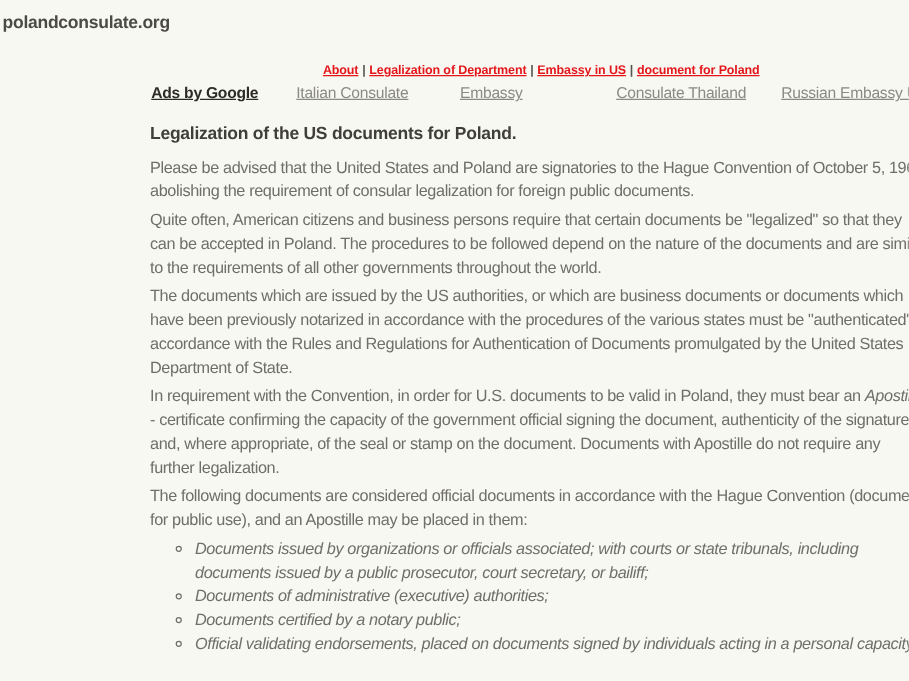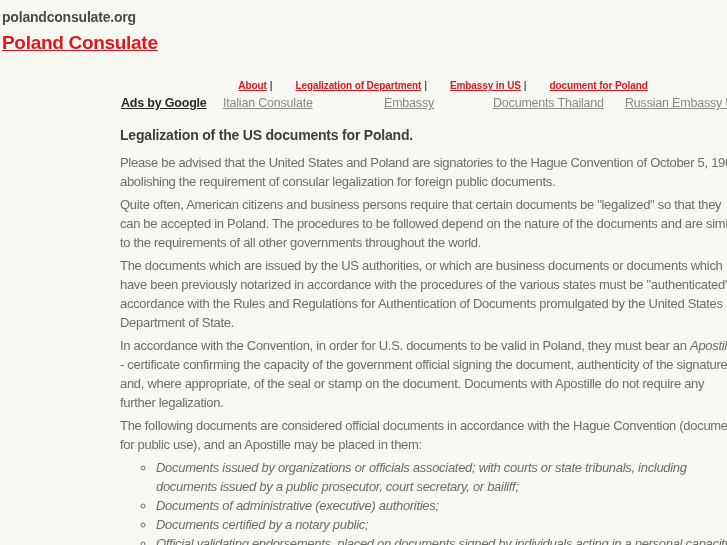--- a/index.html
+++ b/index.html
@@ -40,21 +40,20 @@
     font-size: 10px;
     font-weight: bold;
     letter-spacing: -0.1px;
     color: #55544f;
     height: 13px;
   }
   .top-nav a {
     color: #e4161c;
     text-decoration: underline;
     cursor: pointer;
-    margin-left: 20px;
   }
   .top-nav .sep { margin: 0 3px; }
 
   
   .ads-row {
     position: relative;
     height: 17px;
     margin-top: 3px;
     font-size: 12.5px;
     letter-spacing: -0.2px;
@@ -97,32 +96,31 @@
   }
   .doc-list li { line-height: 19px; }
 </style>
 </head>
 <body>
 
 <div class="page">
 
   <header class="site-header">
     <div class="domain">polandconsulate.org</div>
-    <a class="site-title">Poland Consulate</a>
   </header>
 
   <nav class="top-nav">
     <a>About</a><span class="sep">|</span><a>Legalization of Department</a><span class="sep">|</span><a>Embassy in US</a><span class="sep">|</span><a>document for Poland</a>
   </nav>
 
   <div class="ads-row">
     <a class="ads-label" style="left:121px">Ads by Google</a>
-    <a class="ads-link" style="left:223px">Italian Consulate</a>
-    <a class="ads-link" style="left:384px">Embassy</a>
-    <a class="ads-link" style="left:493px">Documents Thailand</a>
+    <a class="ads-link" style="left:237px">Italian Consulate</a>
+    <a class="ads-link" style="left:368px">Embassy</a>
+    <a class="ads-link" style="left:493px">Consulate Thailand</a>
     <a class="ads-link" style="left:625px">Russian Embassy UK</a>
   </div>
 
   <main class="article">
     <h1>Legalization of the US documents for Poland.</h1>
 
     <div class="para">
       <div class="ln">Please be advised that the United States and Poland are signatories to the Hague Convention of October 5, 1961,</div>
       <div class="ln">abolishing the requirement of consular legalization for foreign public documents.</div>
     </div>
@@ -134,21 +132,21 @@
     </div>
 
     <div class="para">
       <div class="ln">The documents which are issued by the US authorities, or which are business documents or documents which</div>
       <div class="ln">have been previously notarized in accordance with the procedures of the various states must be "authenticated" in</div>
       <div class="ln">accordance with the Rules and Regulations for Authentication of Documents promulgated by the United States</div>
       <div class="ln">Department of State.</div>
     </div>
 
     <div class="para">
-      <div class="ln"><span>In accordance with the Convention, in order for U.S. documents to be valid in Poland, they must bear an </span><i>Apostille</i></div>
+      <div class="ln"><span>In requirement with the Convention, in order for U.S. documents to be valid in Poland, they must bear an </span><i>Apostille</i></div>
       <div class="ln">- certificate confirming the capacity of the government official signing the document, authenticity of the signature</div>
       <div class="ln">and, where appropriate, of the seal or stamp on the document. Documents with Apostille do not require any</div>
       <div class="ln">further legalization.</div>
     </div>
 
     <div class="para">
       <div class="ln">The following documents are considered official documents in accordance with the Hague Convention (documents</div>
       <div class="ln">for public use), and an Apostille may be placed in them:</div>
     </div>
 

